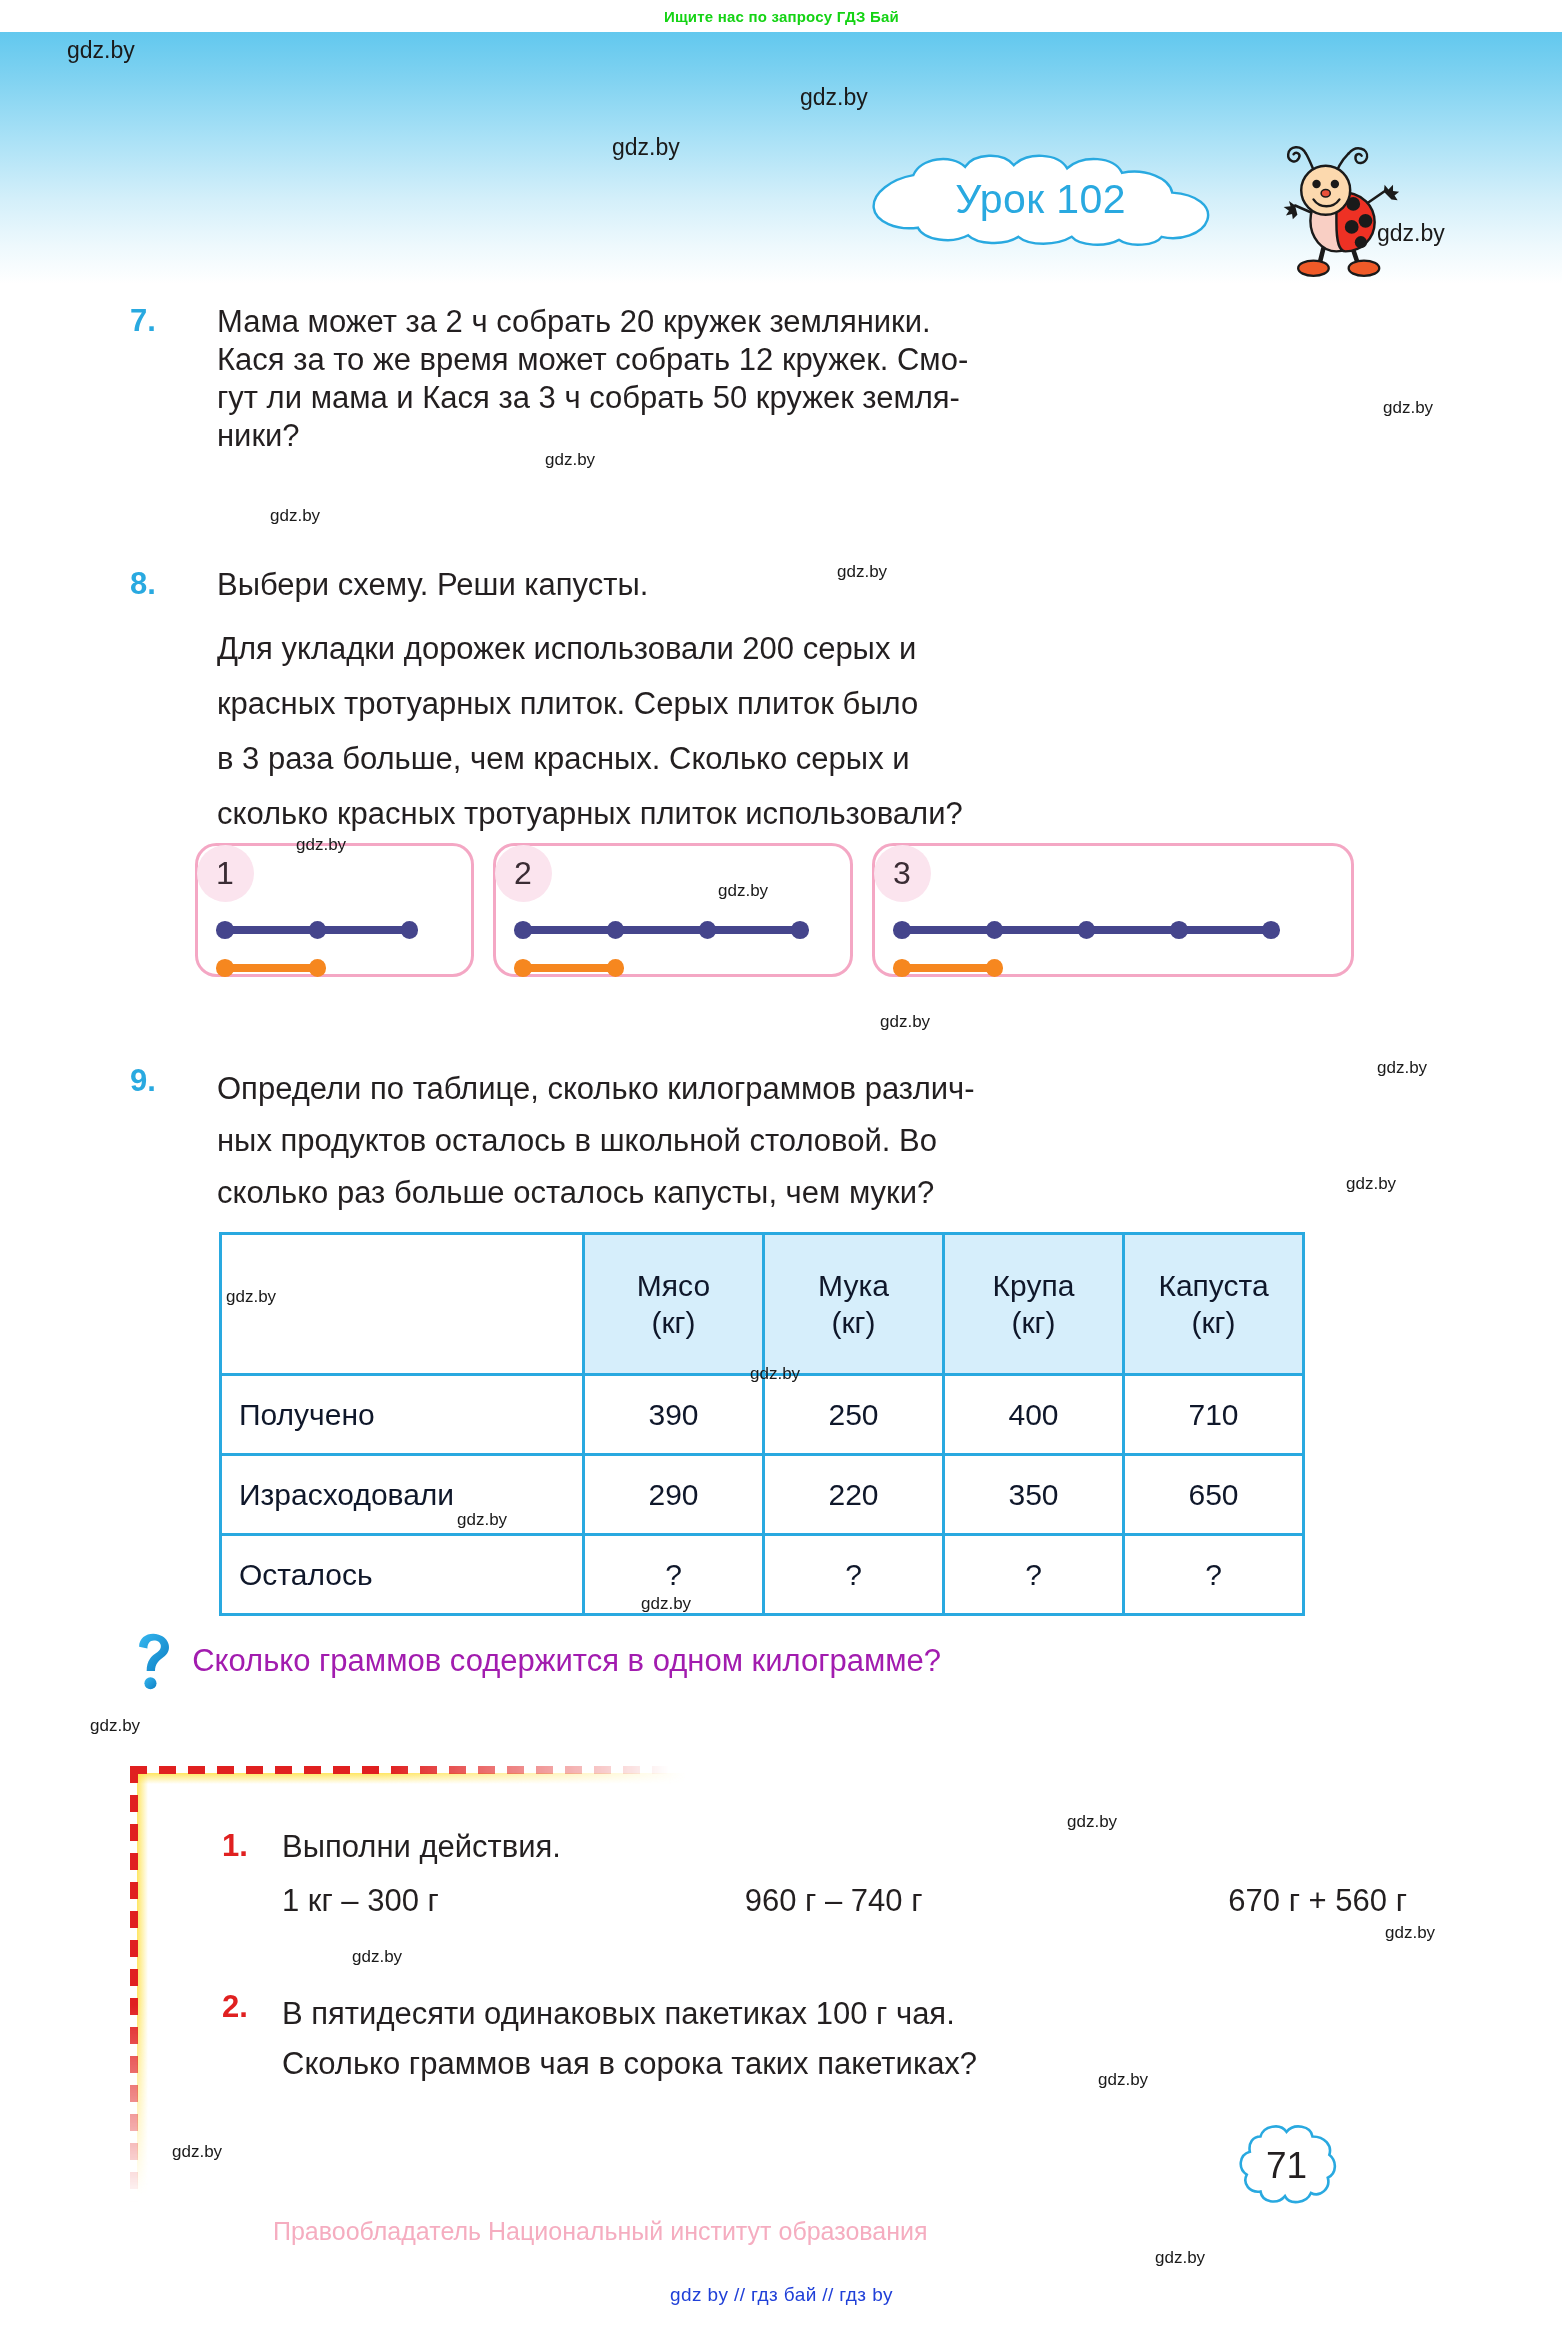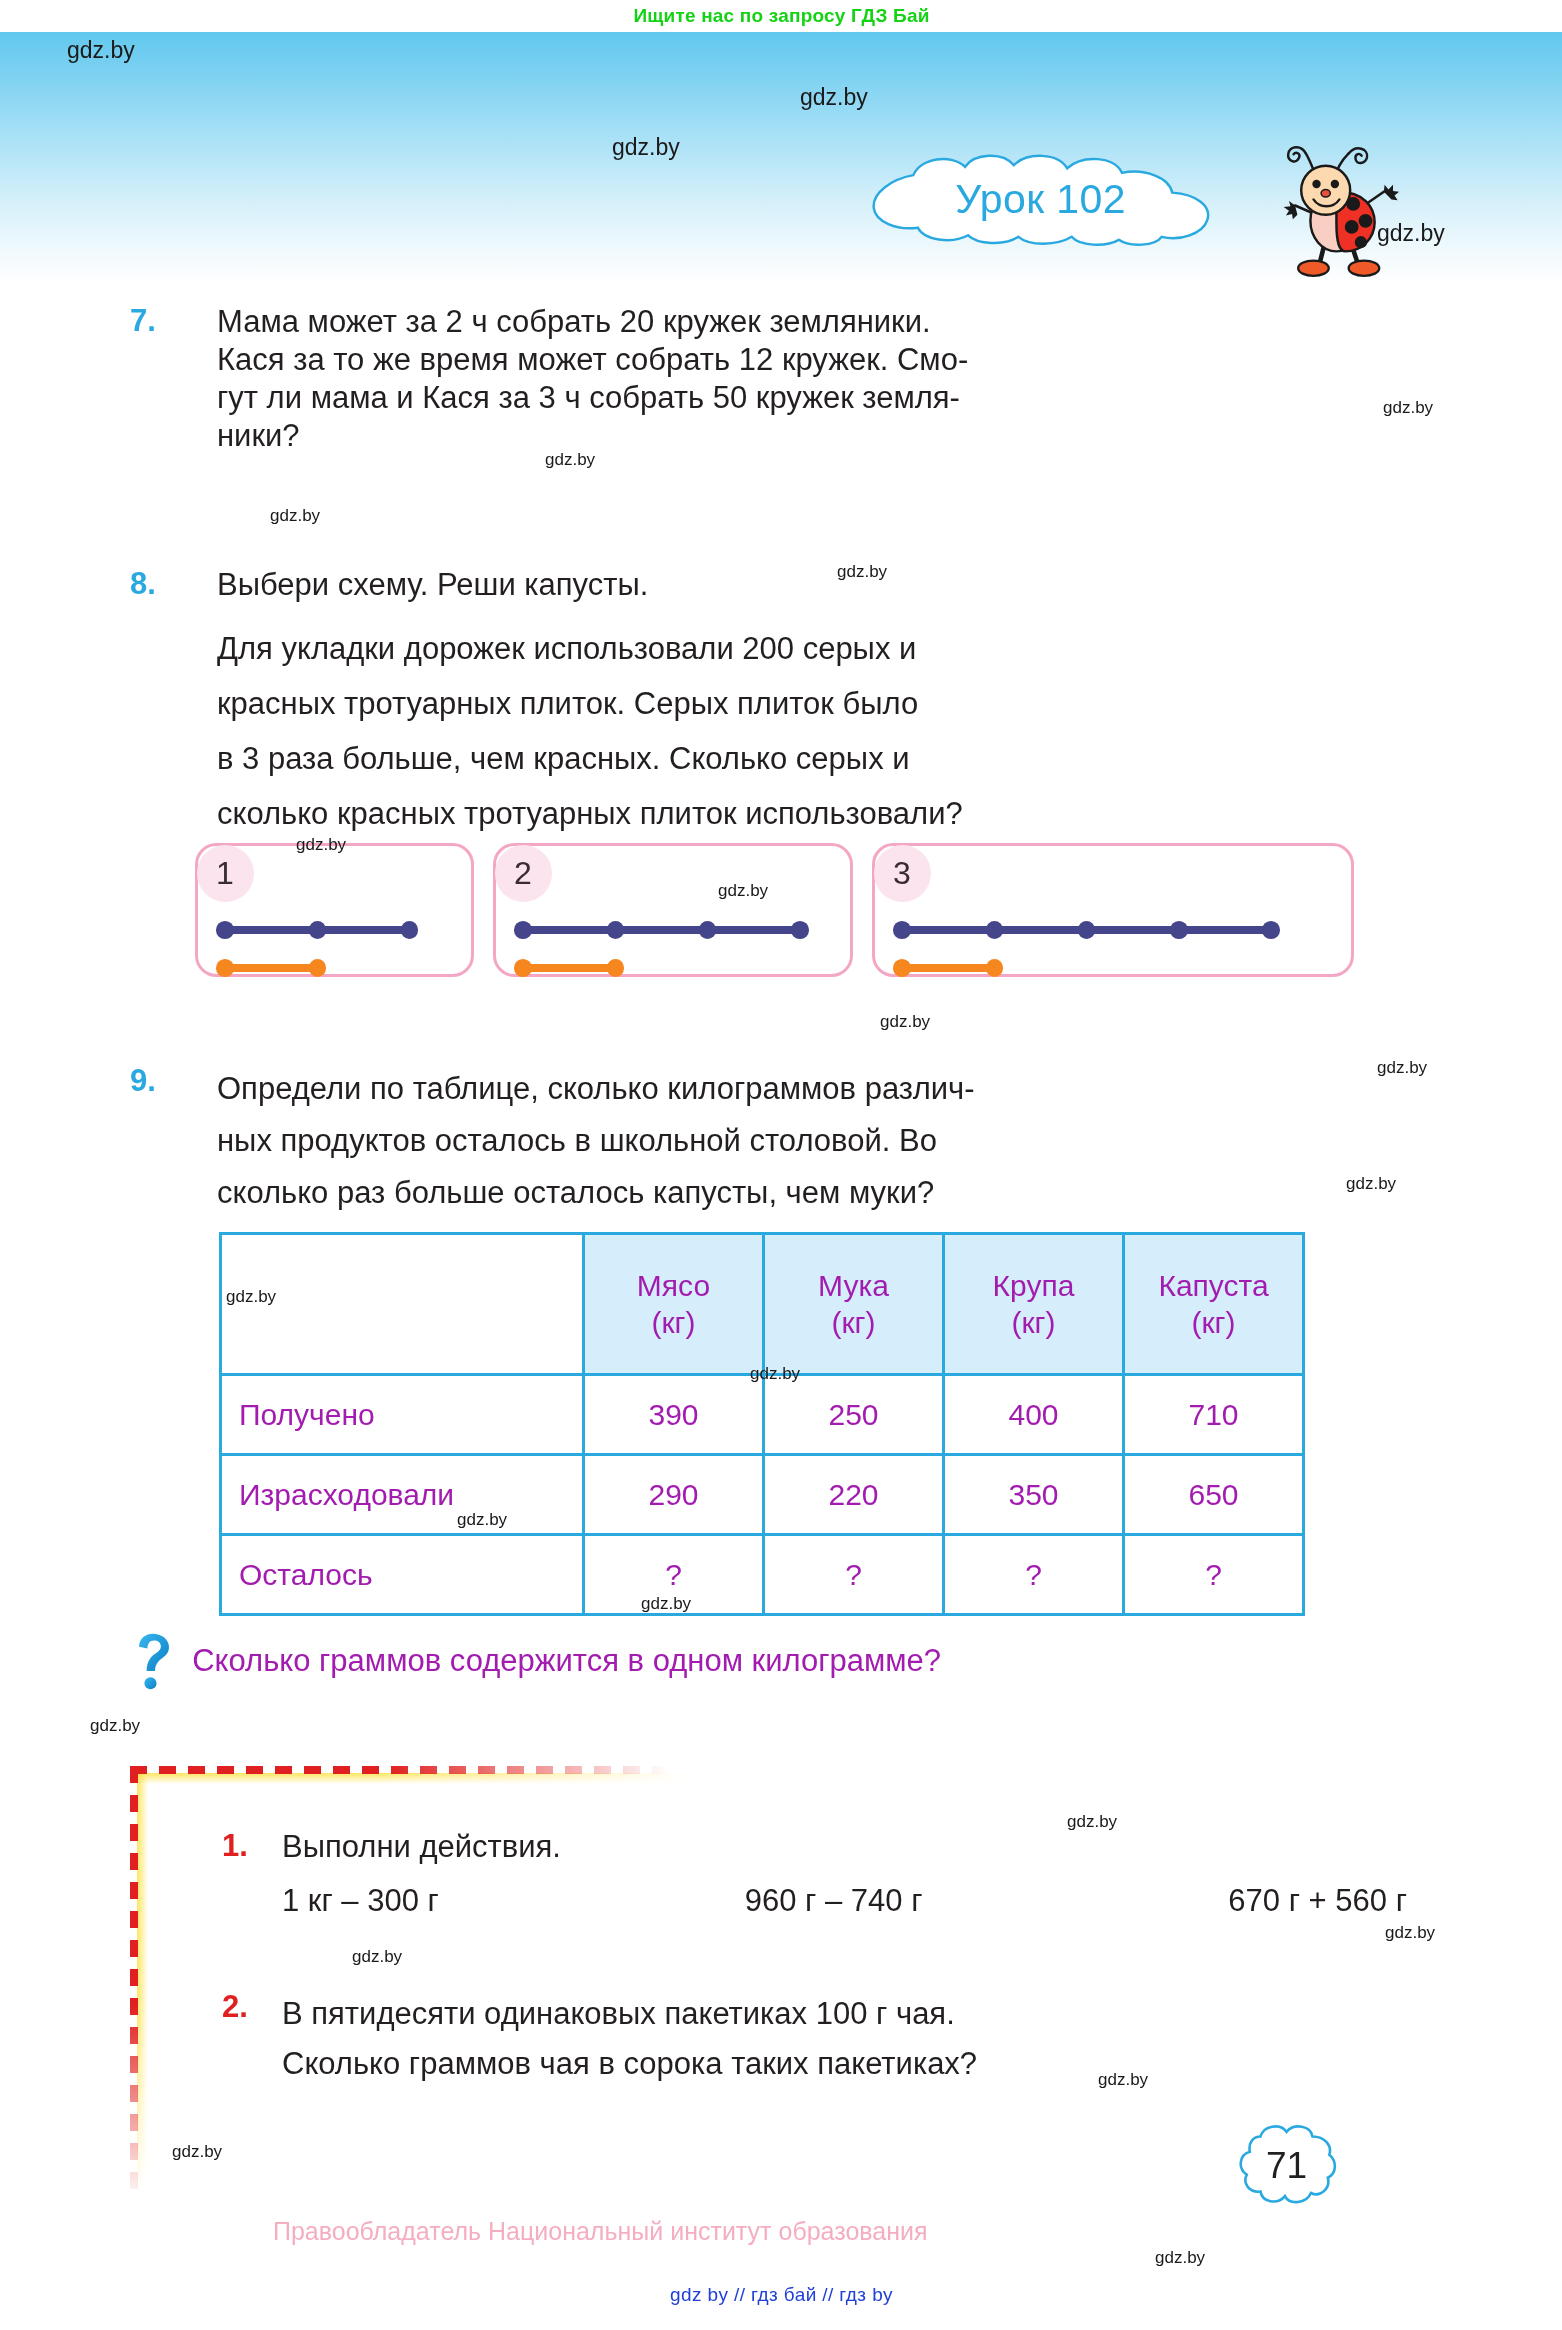--- a/index.html
+++ b/index.html
@@ -25,21 +25,21 @@
     width: 1563px;
     height: 32px;
     display: flex;
     align-items: center;
     justify-content: center;
     background: #ffffff;
     z-index: 40;
   }
   .promo-text {
     color: #14d314;
-    font-size: 19px;
+    font-size: 15px;
     font-weight: 600;
     letter-spacing: 0.2px;
     font-family: "Liberation Sans", sans-serif;
   }
 
   
   .sky {
     position: absolute;
     left: 0; top: 32px;
     width: 1563px;
@@ -132,21 +132,21 @@
     position: relative; z-index: 2;
   }
   .seg-dot.orange { background: #f6871f; }
 
   
   .tbl {
     position: absolute;
     left: 219px; top: 1232px;
     border-collapse: collapse;
     font-size: 30px;
-    color: #a21caf;
+    color: #0f172a;
   }
   .tbl td, .tbl th {
     border: 3.1px solid #29a9e0;
     padding: 0;
     font-weight: normal;
     text-align: center;
     vertical-align: middle;
   }
   .tbl .corner { background: #ffffff; width: 360px; height: 138px; }
   .tbl .hcell { background: #d6eefb; width: 177px; height: 138px; line-height: 37px; }

